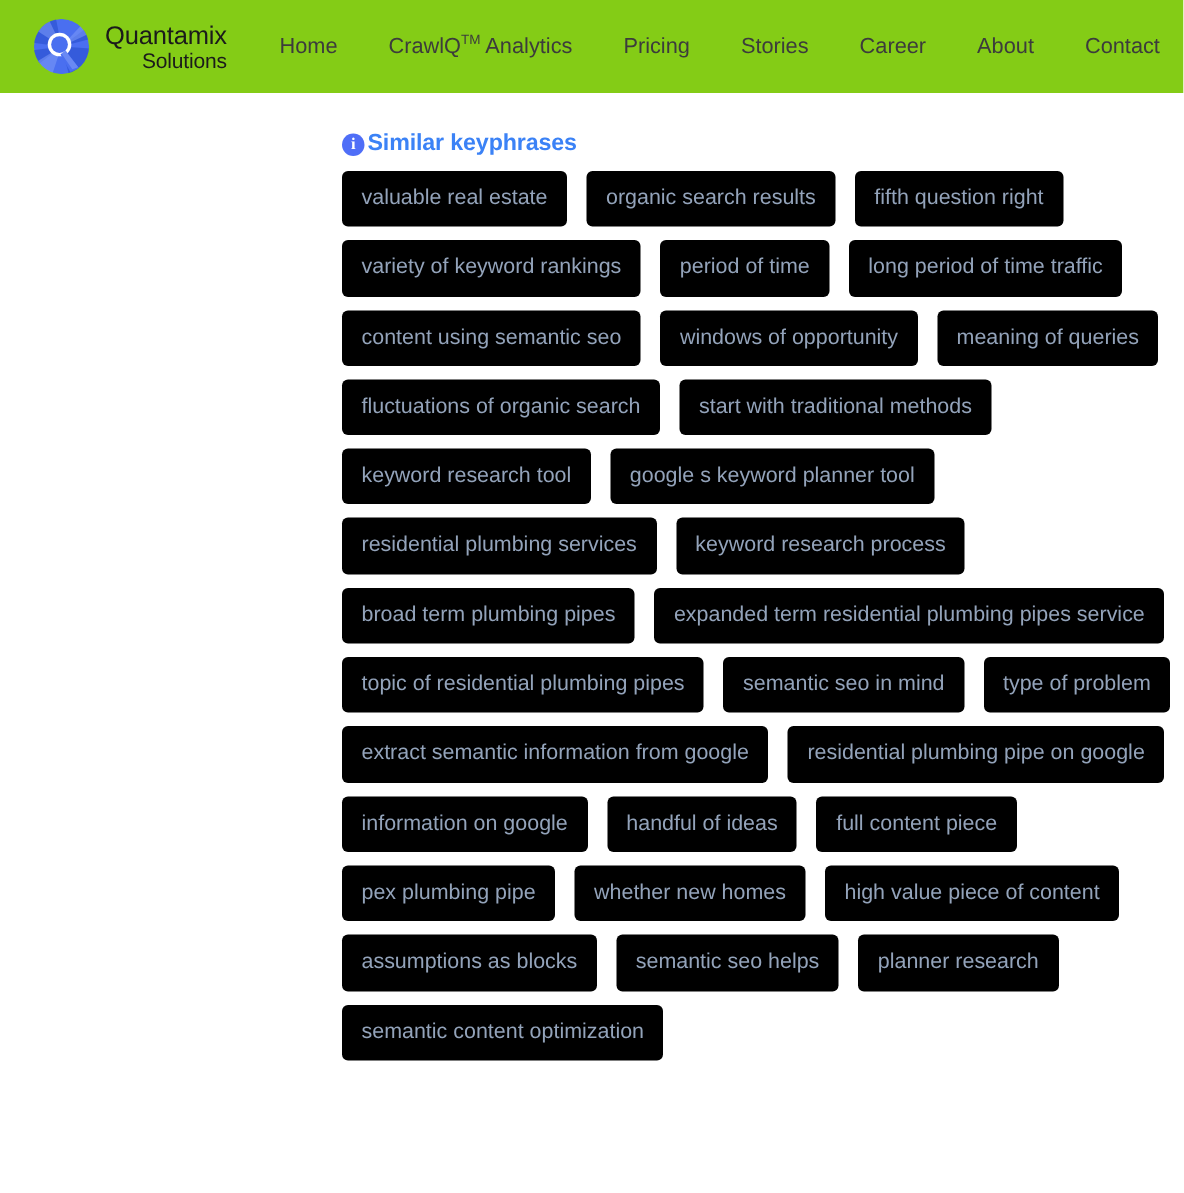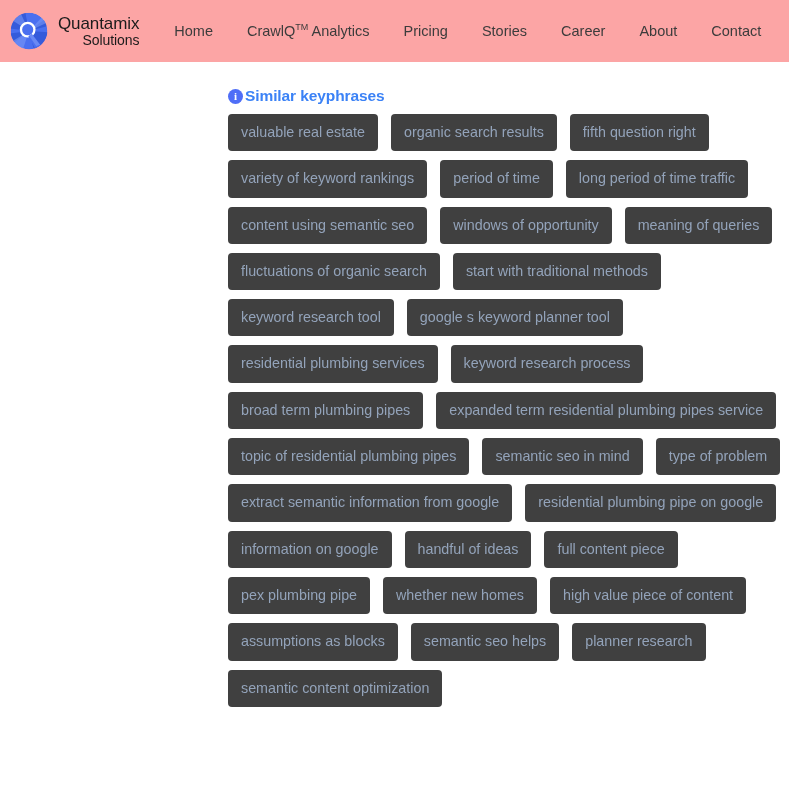--- a/index.html
+++ b/index.html
@@ -11,22 +11,22 @@
     background: #ffffff;
     font-family: "Liberation Sans", sans-serif;
     overflow: hidden;
   }
 
   
   .site-header {
     display: flex;
     align-items: center;
     height: 62px;
-    padding: 0 10px 0 8px;
-    background: #fca5a5;
+    padding: 0 10px 0 20px;
+    background: #84cc16;
   }
 
   .brand {
     display: flex;
     align-items: center;
     gap: 8px;
     flex: 0 0 auto;
     text-decoration: none;
   }
 
@@ -115,21 +115,21 @@
 
   .chip-cloud {
     display: flex;
     flex-wrap: wrap;
     gap: 9px 13px;
     align-content: flex-start;
     width: 553px;
   }
 
   .chip {
-    background: #404040;
+    background: #000000;
     color: #93a3ba;
     font-size: 14.3px;
     line-height: 1;
     padding: 11px 13px 12px 13px;
     border-radius: 4px;
     white-space: nowrap;
     cursor: pointer;
     user-select: none;
   }
 </style>

